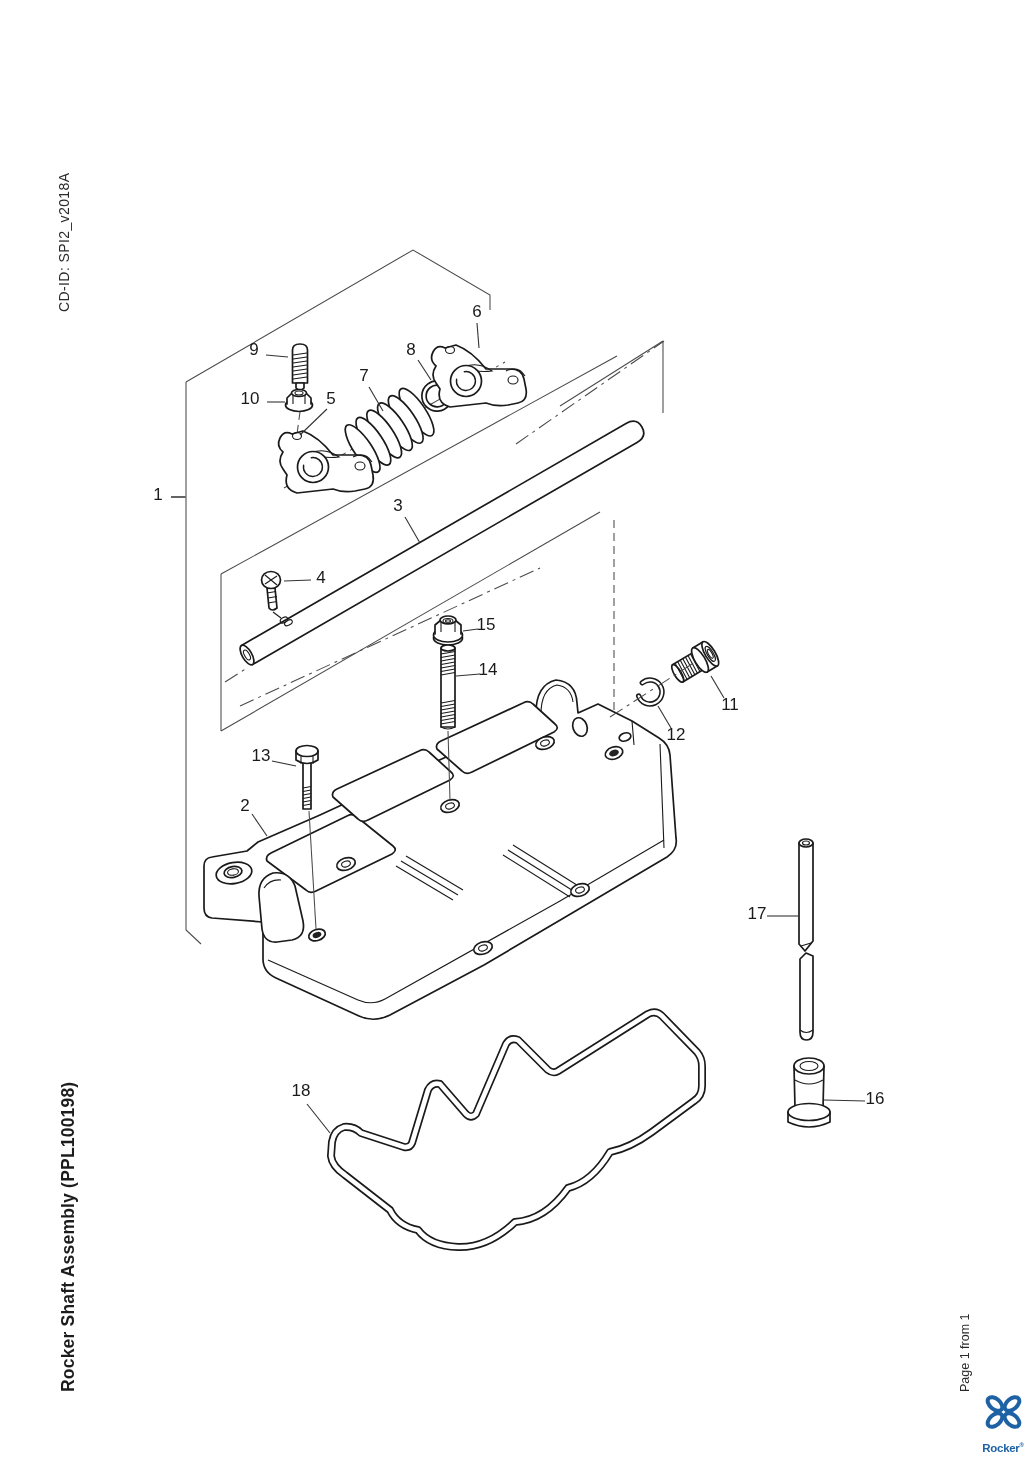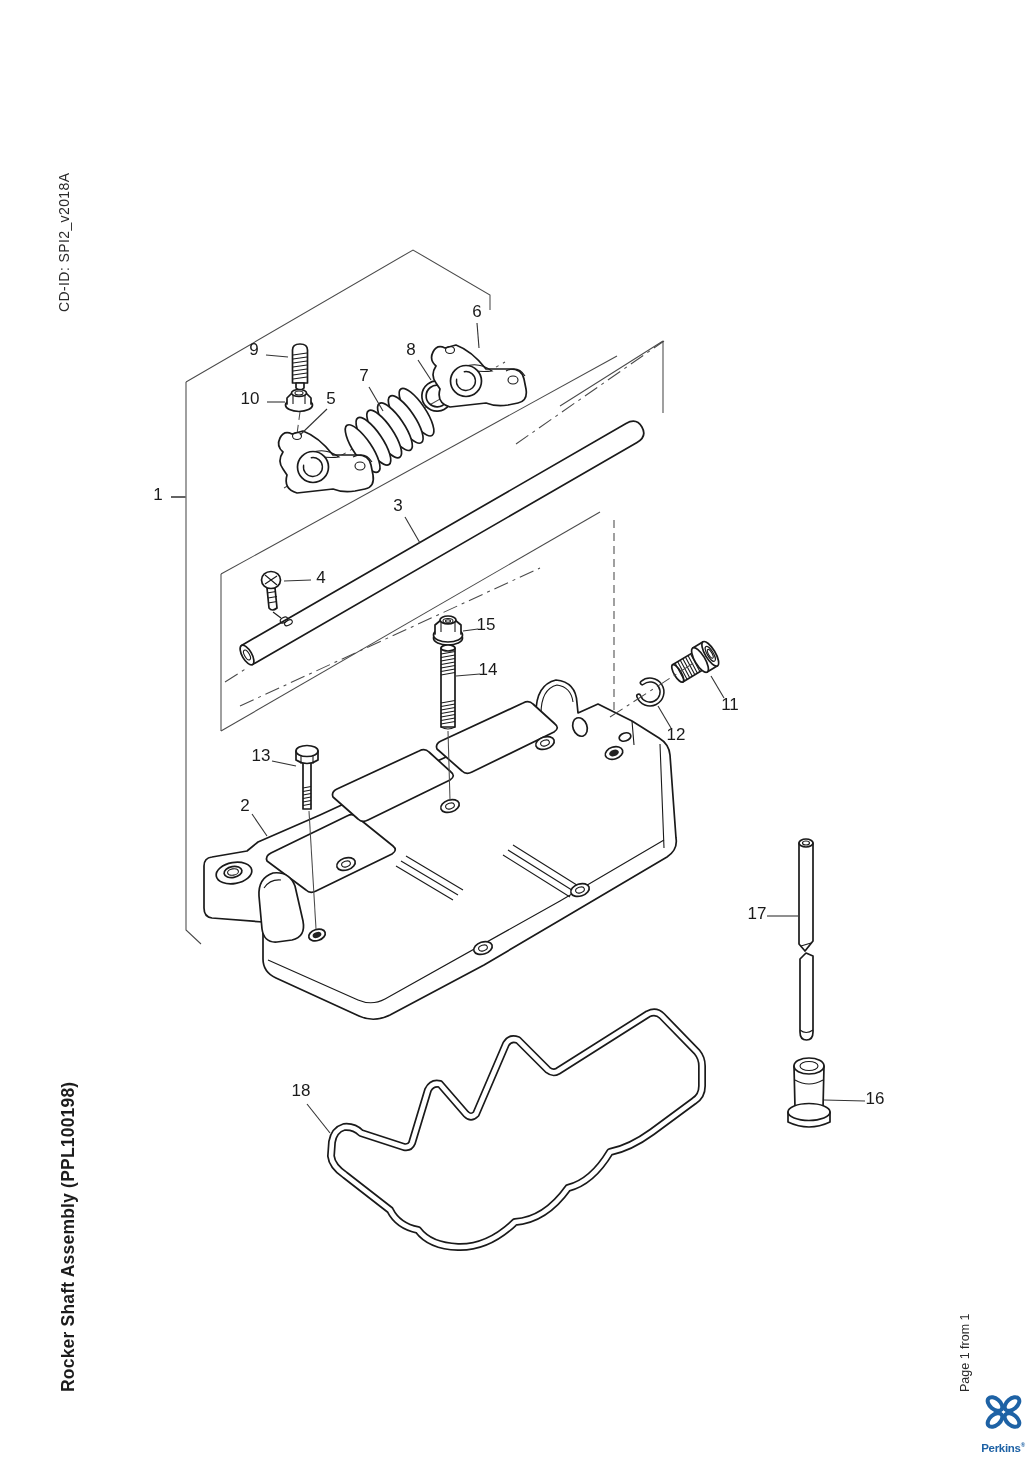--- a/index.html
+++ b/index.html
@@ -271,16 +271,16 @@
 
   <div id="brand">
     <svg width="56" height="46" viewBox="0 0 56 46">
       <g fill="none" stroke="#1e62a5" stroke-width="4">
         <ellipse cx="20" cy="12" rx="8.5" ry="5.2" transform="rotate(40 20 12)"></ellipse>
         <ellipse cx="37" cy="12" rx="8.5" ry="5.2" transform="rotate(-40 37 12)"></ellipse>
         <ellipse cx="20" cy="28" rx="8.5" ry="5.2" transform="rotate(-40 20 28)"></ellipse>
         <ellipse cx="37" cy="28" rx="8.5" ry="5.2" transform="rotate(40 37 28)"></ellipse>
       </g>
     </svg>
-    <div id="brandname"><span>Perkins</span><sup>®</sup></div>
+    <div id="brandname"><span>Rocker</span><sup>®</sup></div>
   </div>
 
 </div>
 
 </body></html>

